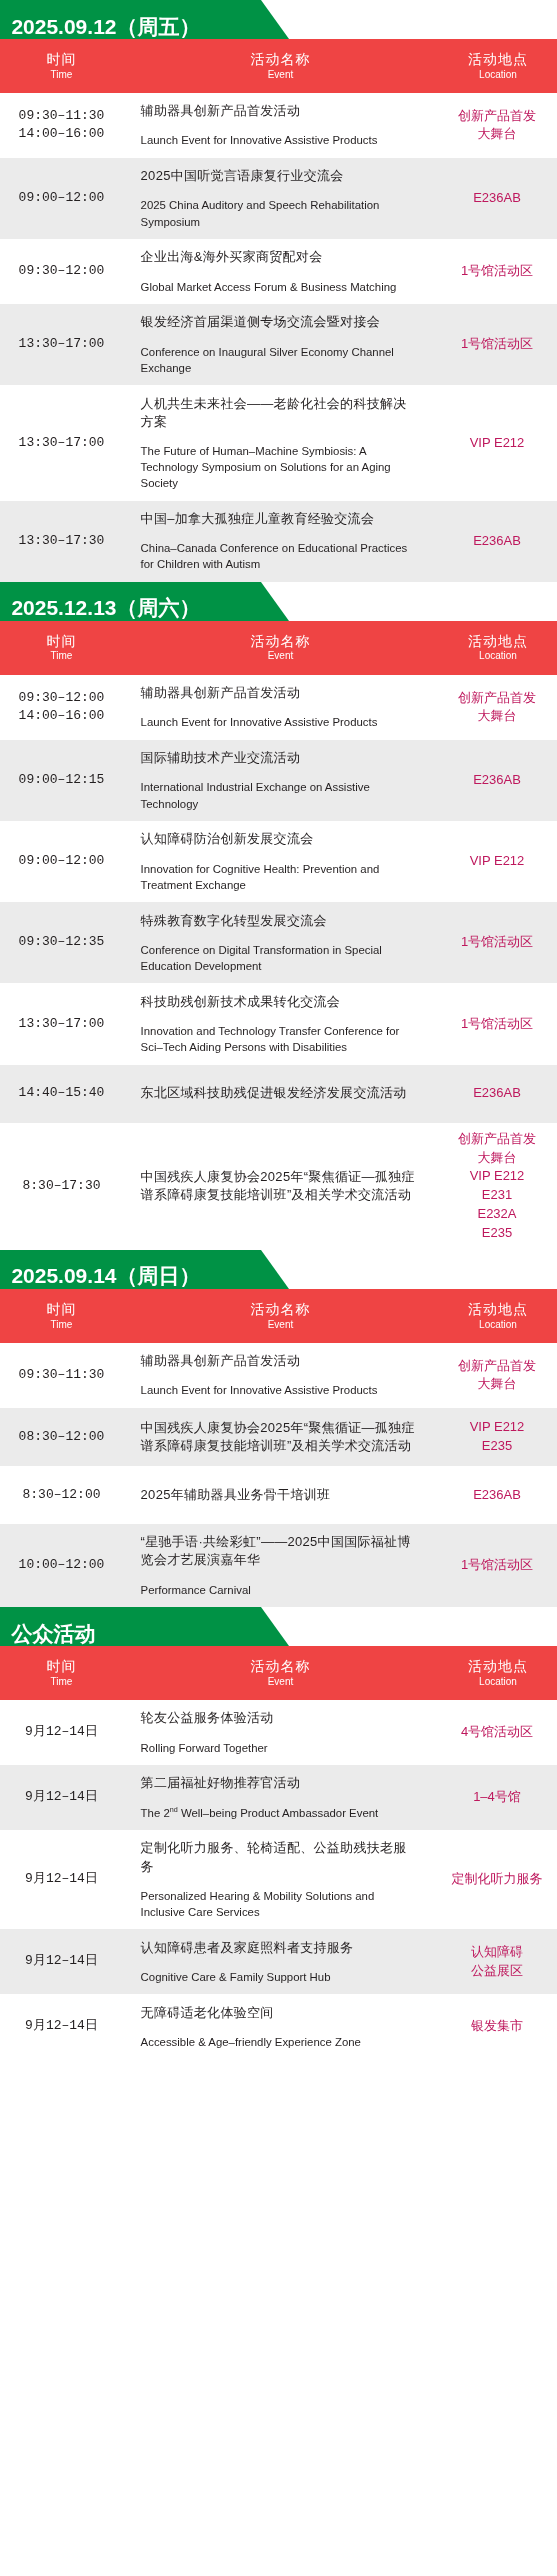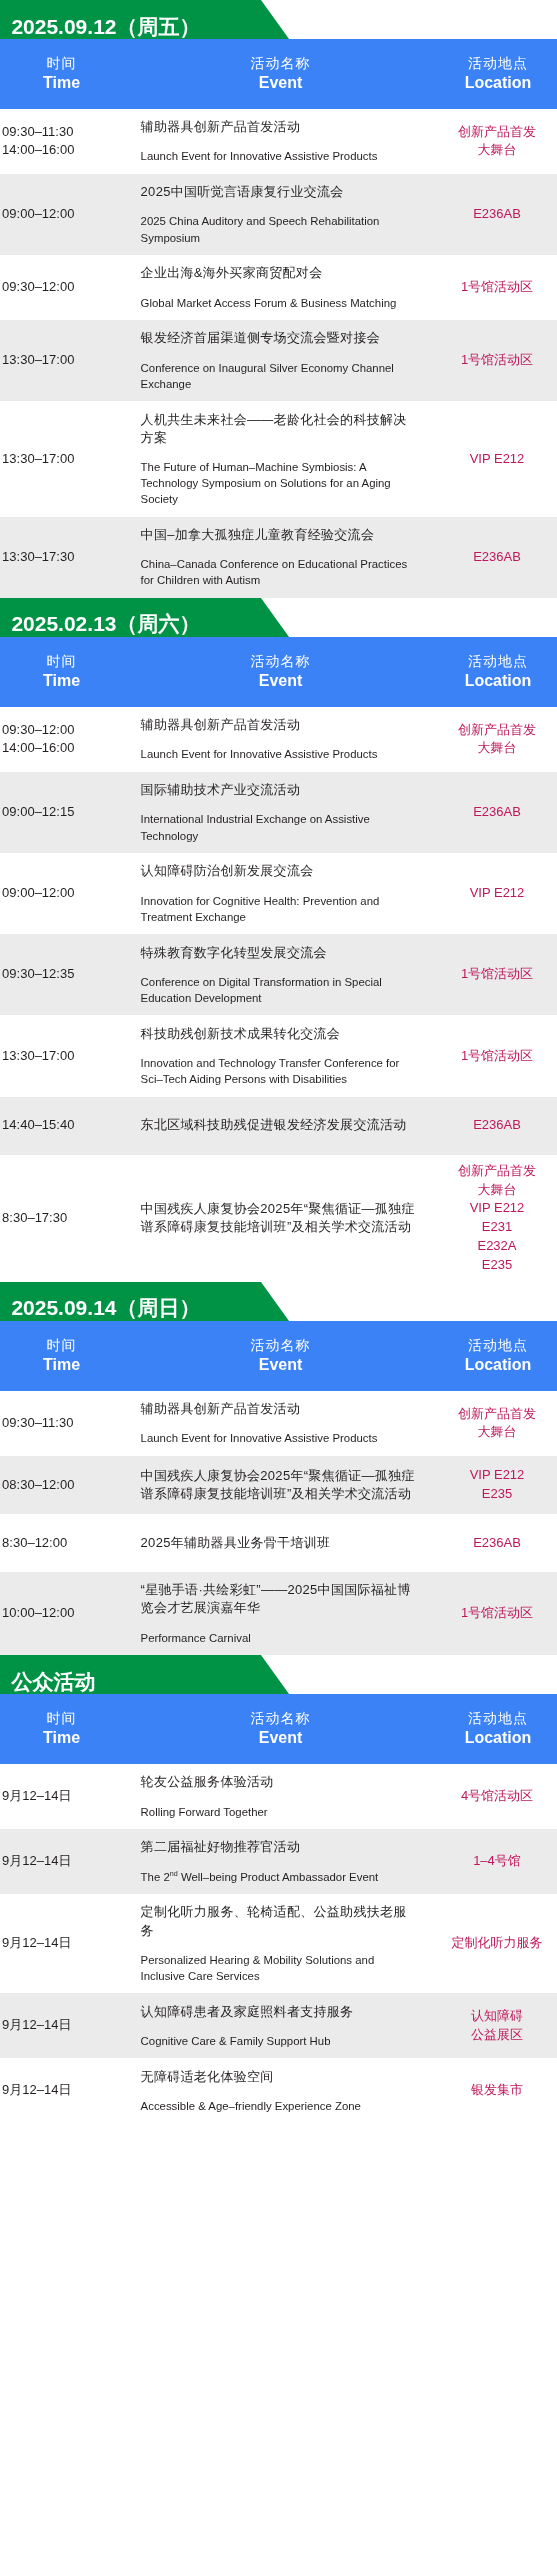--- a/index.html
+++ b/index.html
@@ -42,55 +42,57 @@
     font-size: 21px;
     font-weight: bold;
     letter-spacing: 0px;
     white-space: nowrap;
   }
   .day-banner.public .shape { clip-path: polygon(0 0, 261px 0, 289px 39px, 0 39px); }
 
   
   .thead {
     display: flex;
-    background: #3b82f6;
+    background: #ef4444;
     color: #ffffff;
-    height: 70px;
+    height: 54px;
     align-items: center;
     box-sizing: border-box;
   }
   .thead .cell {
     text-align: center;
     line-height: 1.28;
   }
   .thead .cn { font-size: 14px; letter-spacing: 1px; }
-  .thead .en { font-size: 16px; letter-spacing: 0px; font-weight: bold; }
+  .thead .en { font-size: 10px; letter-spacing: 0px; }
 
   .col-time { width: 123px; flex: 0 0 123px; }
   .col-event { width: 315px; flex: 0 0 315px; }
   .col-loc { width: 120px; flex: 0 0 120px; }
 
   
   .row {
     display: flex;
     align-items: center;
     box-sizing: border-box;
     background: #ffffff;
     min-height: 58px;
   }
   .row.alt { background: #ebebeb; }
 
   .row .time {
     width: 123px; flex: 0 0 123px;
+    text-align: center;
     font-size: 13px;
     line-height: 1.45;
     color: #231f20;
     white-space: pre-line;
     padding: 7.2px 2.1px;
     box-sizing: border-box;
+    font-family: Liberation Mono, monospace;
   }
   .row .event {
     width: 315px; flex: 0 0 315px;
     padding: 9.3px 20.7px 9.3px 17.6px;
     box-sizing: border-box;
     color: #231f20;
   }
   .row .event .cn {
     font-size: 13px;
     line-height: 1.40;
@@ -186,21 +188,21 @@
         <div class="event">
           <div class="cn">中国–加拿大孤独症儿童教育经验交流会</div>
           <div class="en">China–Canada Conference on Educational Practices for Children with Autism</div>
         </div>
         <div class="loc">E236AB</div>
       </div>
     </div>
     <div class="section">
       <div class="day-banner">
         <div class="shape"></div>
-        <div class="label">2025.02.13（周六）</div>
+        <div class="label">2025.12.13（周六）</div>
       </div>
       <div class="thead">
         <div class="cell col-time">
           <div class="cn">时间</div>
           <div class="en">Time</div>
         </div>
         <div class="cell col-event">
           <div class="cn">活动名称</div>
           <div class="en">Event</div>
         </div>

